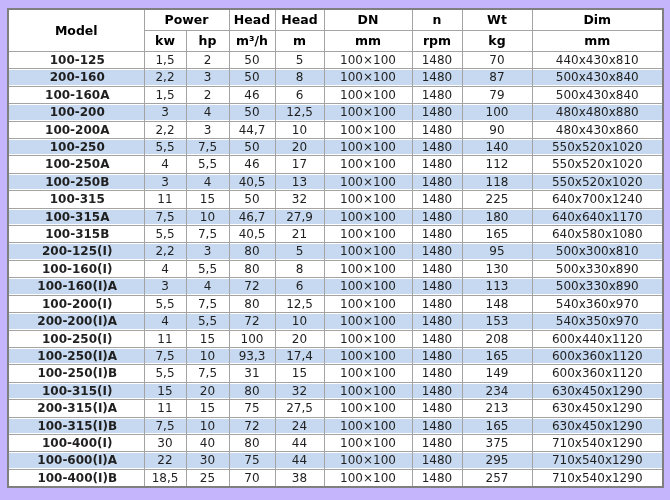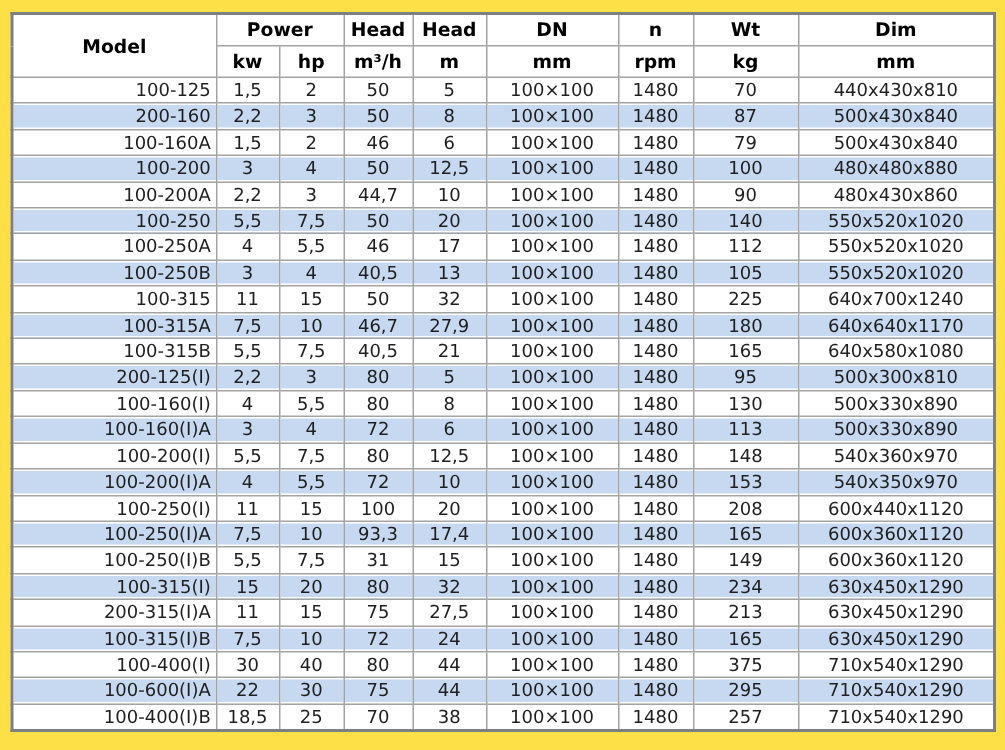--- a/index.html
+++ b/index.html
@@ -10,21 +10,21 @@
   }
   html, body {
     margin: 0;
     padding: 0;
     background: #ffffff;
   }
   .page {
     position: relative;
     width: 670px;
     height: 500px;
-    background: #fde047;
+    background: #c4b5fd;
     font-family: "DejaVu Sans", "Liberation Sans", sans-serif;
     overflow: hidden;
   }
   table.spec {
     position: absolute;
     left: 7px;
     top: 8px;
     border-collapse: collapse;
     table-layout: fixed;
     border: 2px solid var(--outer);
@@ -47,22 +47,23 @@
   }
   .spec td {
     font-size: 12px;
     color: var(--text);
     height: 16.4px;
     line-height: 16.4px;
     text-align: center;
     background: #ffffff;
   }
   .spec td.model {
-    text-align: right;
+    text-align: center;
     padding-left: 5px;
+    font-weight: bold;
   }
   .spec tr.alt td {
     background: var(--rowAlt);
     box-shadow: inset 0 1px 0 #ffffff, inset 0 -1px 0 #ffffff;
   }
 </style>
 </head>
 <body>
 
 <div class="page">
@@ -179,21 +180,21 @@
           <td>550x520x1020</td>
         </tr>
         <tr class="alt">
           <td class="model">100-250B</td>
           <td>3</td>
           <td>4</td>
           <td>40,5</td>
           <td>13</td>
           <td>100×100</td>
           <td>1480</td>
-          <td>105</td>
+          <td>118</td>
           <td>550x520x1020</td>
         </tr>
         <tr>
           <td class="model">100-315</td>
           <td>11</td>
           <td>15</td>
           <td>50</td>
           <td>32</td>
           <td>100×100</td>
           <td>1480</td>
@@ -260,21 +261,21 @@
           <td>5,5</td>
           <td>7,5</td>
           <td>80</td>
           <td>12,5</td>
           <td>100×100</td>
           <td>1480</td>
           <td>148</td>
           <td>540x360x970</td>
         </tr>
         <tr class="alt">
-          <td class="model">100-200(I)A</td>
+          <td class="model">200-200(I)A</td>
           <td>4</td>
           <td>5,5</td>
           <td>72</td>
           <td>10</td>
           <td>100×100</td>
           <td>1480</td>
           <td>153</td>
           <td>540x350x970</td>
         </tr>
         <tr>

